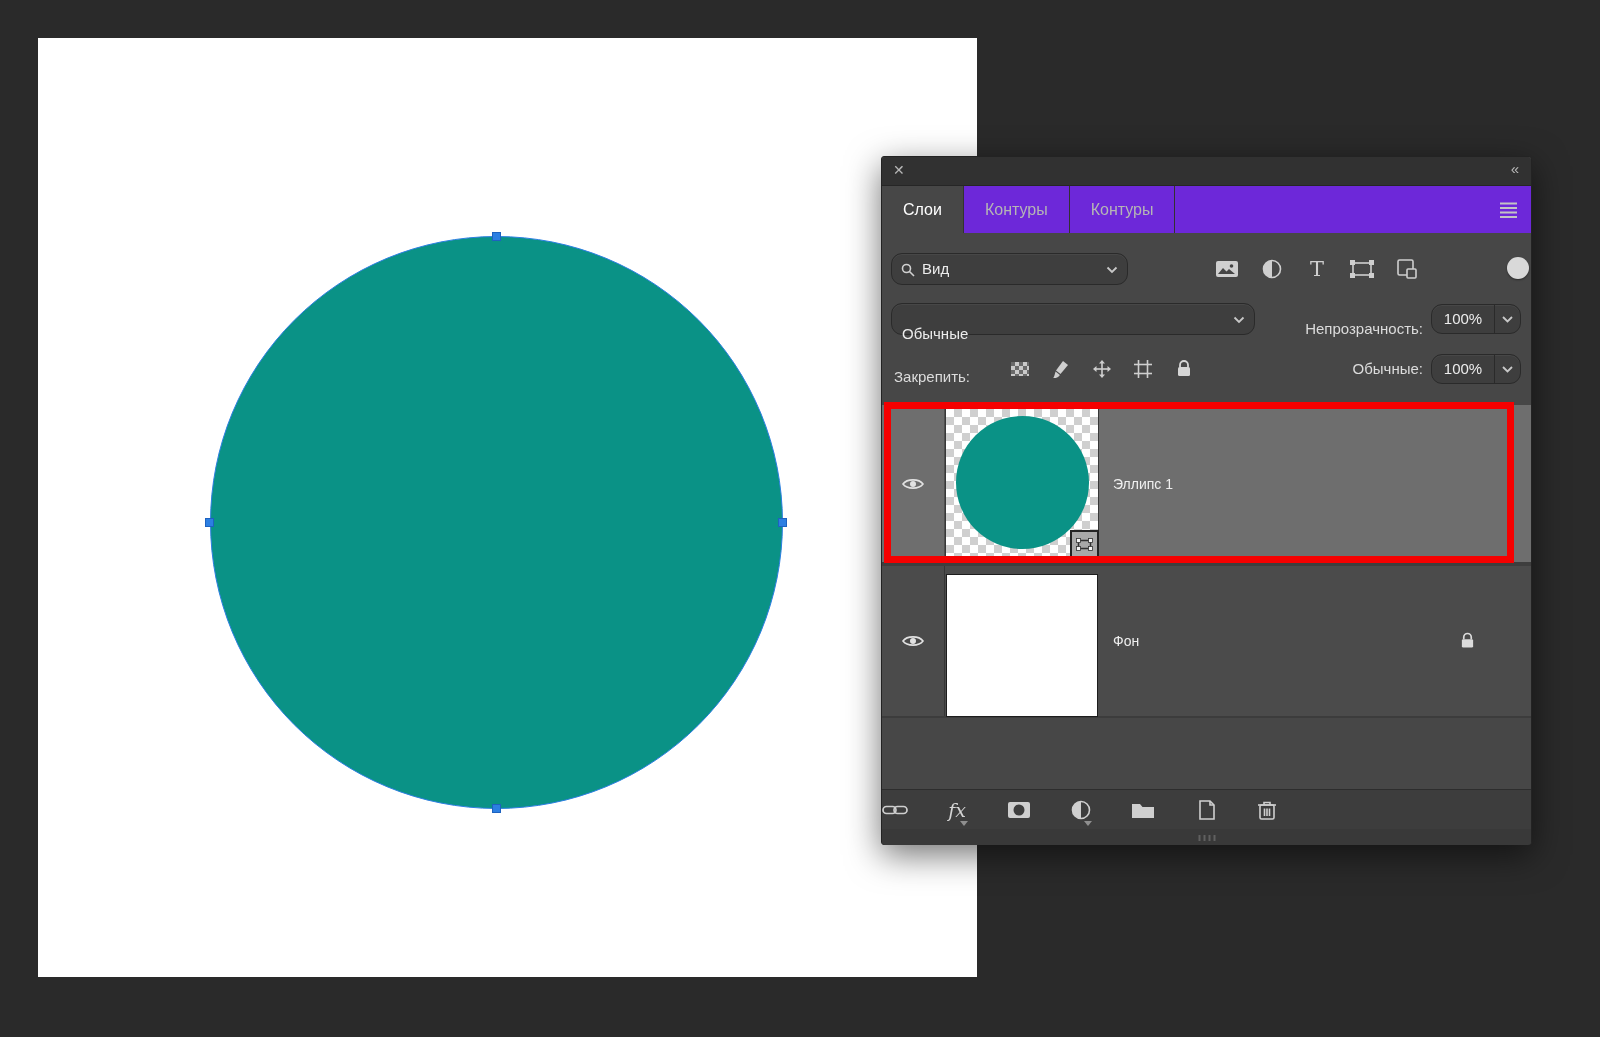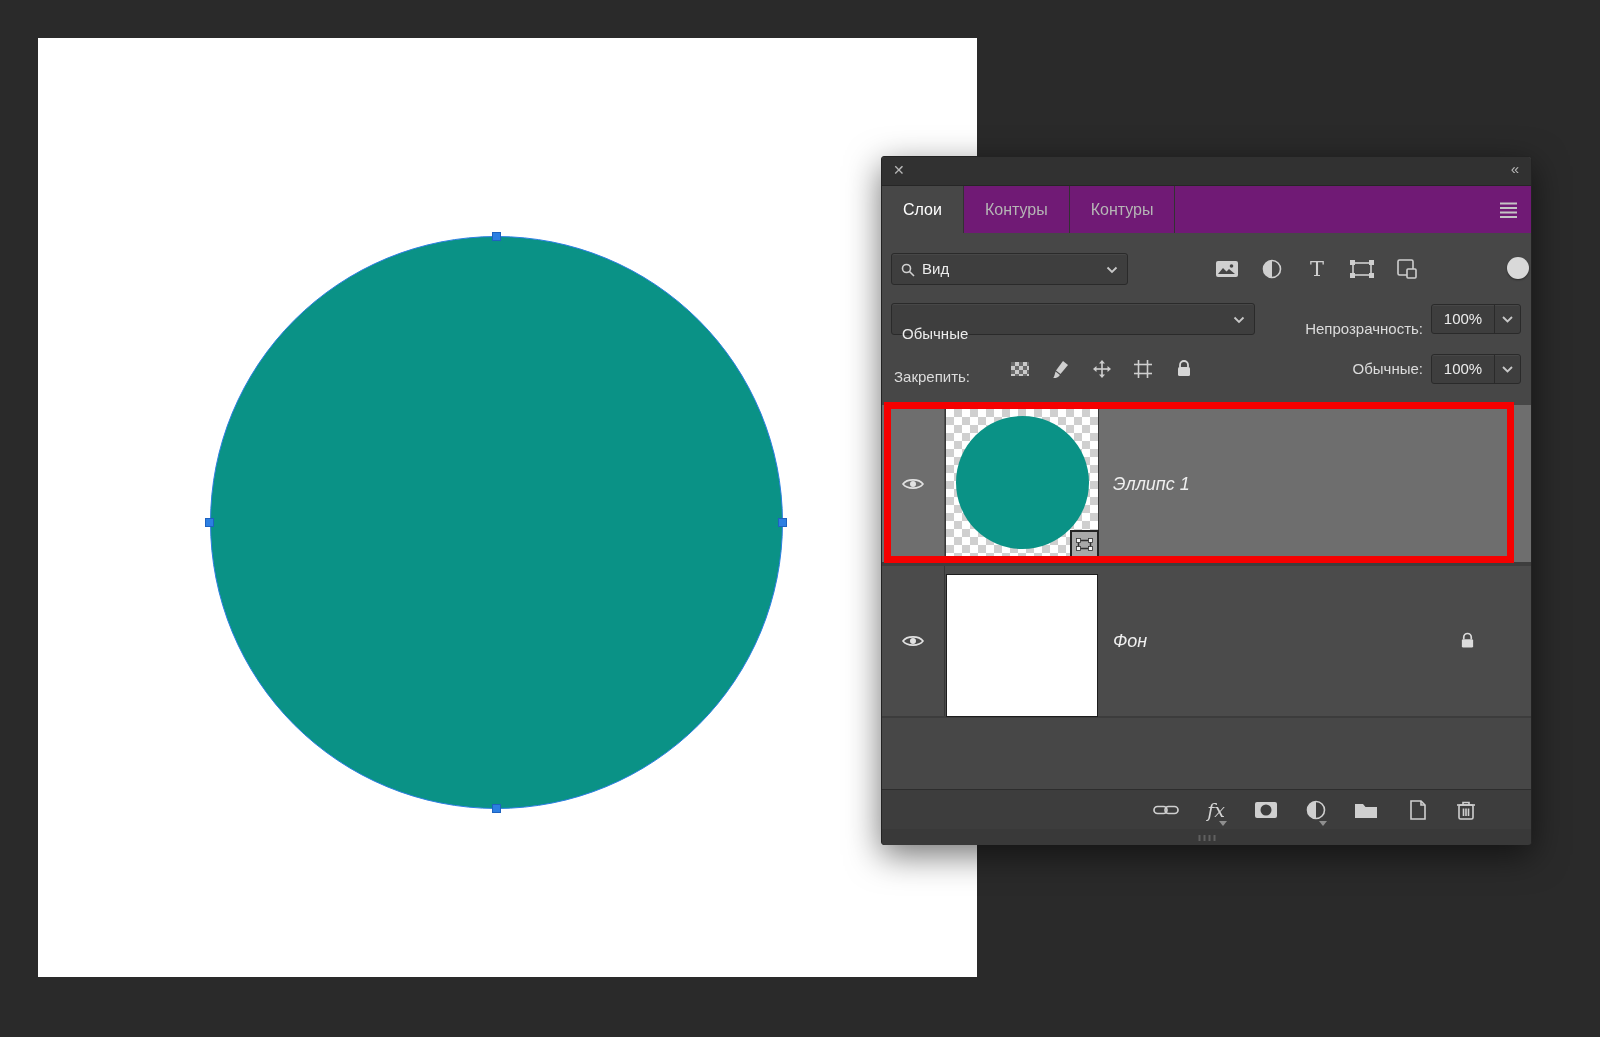--- a/index.html
+++ b/index.html
@@ -29,29 +29,29 @@
     position:absolute; left:881px; top:156px; width:651px; height:689px;
     background:#474747; border:1px solid #232323; border-radius:3px;
     box-shadow: 0 10px 34px rgba(0,0,0,.55); z-index:10;
     color:#ddd; font-size:15px;
   }
   .p-header { position:absolute; left:0; right:0; top:0; height:29px; background:#313131;
     border-bottom:1px solid #262626; border-radius:3px 3px 0 0; }
   .close-x { position:absolute; left:11px; top:5px; font-size:14px; color:#b8b8b8; cursor:default; }
   .collapse { position:absolute; right:12px; top:3px; font-size:15px; color:#b8b8b8; }
 
-  .p-tabs { position:absolute; left:0; right:0; top:29px; height:47px; background:#701a75; display:flex; }
+  .p-tabs { position:absolute; left:0; right:0; top:29px; height:47px; background:#6d28d9; display:flex; }
   .tab { padding:0 21px; line-height:47px; font-size:16px; color:#b5b5b5; border-right:1px solid #323232; }
   .tab.active { background:#474747; color:#ffffff; }
   .hamburger { position:absolute; right:13px; top:16px; }
 
   .p-body { position:absolute; left:0; right:0; top:76px; bottom:0; background:#474747; border-radius:0 0 3px 3px; }
 
   .field {
-    position:absolute; background:#3e3e3e; border:1px solid #2a2a2a; border-radius:3px;
+    position:absolute; background:#3e3e3e; border:1px solid #2a2a2a; border-radius:11px;
     box-shadow: inset 0 1px 0 rgba(255,255,255,.05);
   }
   .vid-select   { left:9px; top:96px;  width:237px; height:32px; }
   .blend-select { left:9px; top:146px; width:364px; height:32px; }
   .sel-text { position:absolute; left:10px; top:0; line-height:30px; color:#ececec; font-size:15px; font-weight:bold; }
   .blend-select .sel-text { font-weight:normal;margin-top:15px; }
   .vid-select .sel-text { left:30px; font-weight:normal; }
   .sel-chev { position:absolute; right:9px; top:12px; }
   .vid-mag { position:absolute; left:9px; top:9px; }
 
@@ -91,27 +91,27 @@
   .thumb-ellipse { top:4px; width:152px; height:148px; outline:1px solid rgba(0,0,0,.5);
     background-color:#fff;
     background-image:
       linear-gradient(45deg,#cfcfcf 25%,transparent 25%,transparent 75%,#cfcfcf 75%),
       linear-gradient(45deg,#cfcfcf 25%,transparent 25%,transparent 75%,#cfcfcf 75%);
     background-size:16px 16px; background-position:0 0,8px 8px; }
   .thumb-circle { position:absolute; left:10px; top:7px; width:133px; height:133px; border-radius:50%; background:#0A9286; }
   .vmask-badge { position:absolute; right:-1px; bottom:-2px; width:29px; height:29px;
     background:#a8a8a8; border:2px solid #232323; display:flex; align-items:center; justify-content:center; }
   .thumb-bg { top:8px; width:152px; height:143px; background:#ffffff; border:1px solid #1d1d1d; }
-  .layer-name { position:absolute; left:231px; top:50%; transform:translateY(-50%); font-size:18px; color:#efefef;font-style:italic; }
+  .layer-name { position:absolute; left:231px; top:50%; transform:translateY(-50%); font-size:14px; color:#efefef; }
   .bg-lock { position:absolute; right:56px; top:50%; transform:translateY(-50%); }
 
   
   .p-footer { position:absolute; left:0; right:0; top:632px; height:40px; background:#3d3d3d;
-    border-top:1px solid #2d2d2d; display:flex; align-items:center; justify-content:flex-end;
-    padding-right:52px; gap:24px; }
+    border-top:1px solid #2d2d2d; display:flex; align-items:center; 
+    padding-right:52px; gap:36px; }
   .fico { width:26px; height:28px; display:flex; align-items:center; justify-content:center; position:relative; }
   .fx-text { font-family:"DejaVu Serif", serif; font-style:italic; font-size:19px; color:#d4d4d4; }
   .menu-dot { position:absolute; right:2px; bottom:-2px; width:0; height:0;
     border-left:4px solid transparent; border-right:4px solid transparent; border-top:5px solid #8f8f8f; }
 
   .bottom-strip { position:absolute; left:0; right:0; top:672px; height:16px; background:#393939; border-radius:0 0 3px 3px; }
   .grip { position:absolute; left:50%; top:6px; transform:translateX(-50%); display:flex; gap:3px; }
   .grip span { width:2px; height:6px; background:#606060; display:block; }
 
   

